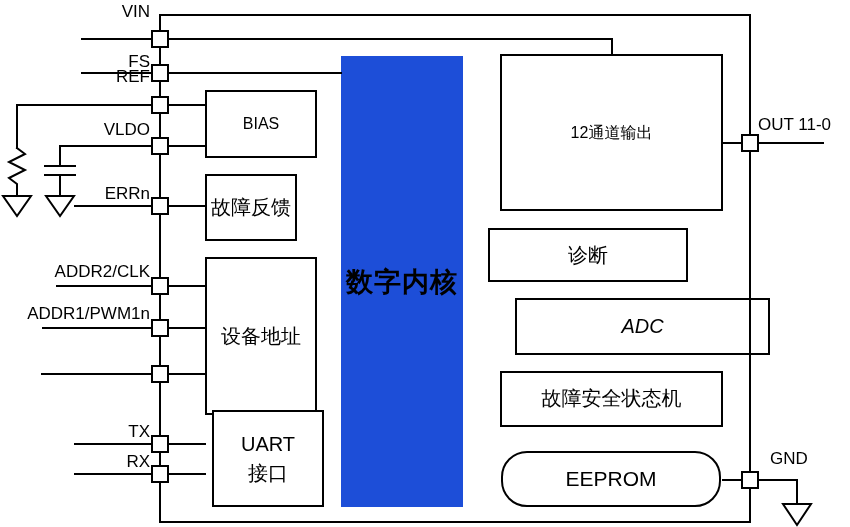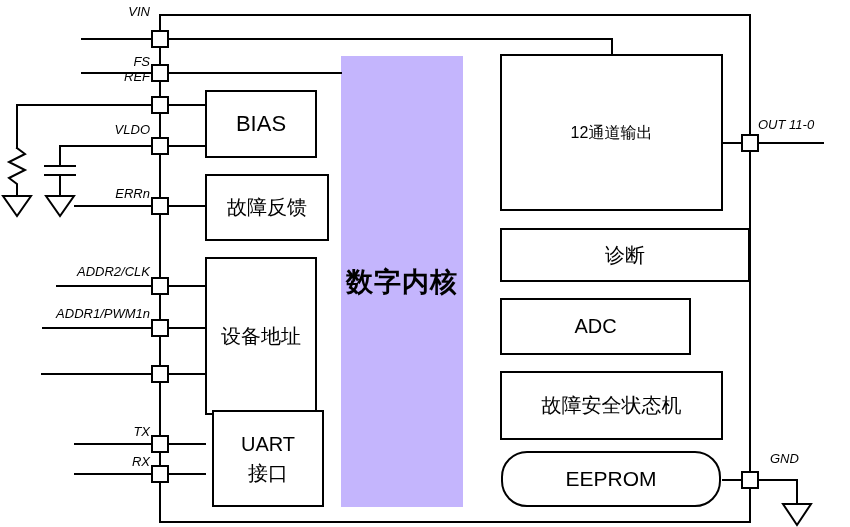--- a/index.html
+++ b/index.html
@@ -7,38 +7,38 @@
     position:relative;width:850px;height:527px;background:#ffffff;
     font-family:"Liberation Sans",sans-serif;color:#000;overflow:hidden;
   }
   
   .block{
     position:absolute;border:2px solid #000;background:#fff;
     display:flex;align-items:center;justify-content:center;
     font-size:20px;text-align:center;box-sizing:border-box;
     white-space:pre-line;line-height:1.45;
   }
-  #blk-bias{left:205px;top:90px;width:112px;height:68px;font-size:22px;}
-  #blk-fault-feedback{left:205px;top:174px;width:124px;height:67px;}
+  #blk-bias{left:205px;top:90px;width:112px;height:68px;font-size:16px;}
+  #blk-fault-feedback{left:205px;top:174px;width:92px;height:67px;}
   #blk-device-address{left:205px;top:257px;width:112px;height:158px;}
   #blk-uart{left:212px;top:410px;width:112px;height:97px;}
   #blk-out12{left:500px;top:54px;width:223px;height:157px;font-size:16px;}
-  #blk-diag{left:500px;top:228px;width:250px;height:54px;}
-  #blk-adc{left:500px;top:298px;width:191px;height:57px;}
-  #blk-failsafe{left:500px;top:371px;width:223px;height:69px;}
+  #blk-diag{left:488px;top:228px;width:200px;height:54px;}
+  #blk-adc{left:515px;top:298px;width:255px;height:57px;font-style:italic;}
+  #blk-failsafe{left:500px;top:371px;width:223px;height:56px;font-family:Liberation Mono, monospace;}
   #blk-eeprom{left:501px;top:451px;width:220px;height:56px;font-size:21px;border-radius:26px;}
   
   #core{
     position:absolute;left:341px;top:56px;width:122px;height:451px;
     display:flex;align-items:center;justify-content:center;
     font-size:27px;font-weight:bold;letter-spacing:1px;
   }
   
   .pin-label{
-    position:absolute;font-size:13px;line-height:20px;white-space:nowrap;font-style:italic;
+    position:absolute;font-size:17px;line-height:20px;white-space:nowrap;
   }
   .pl-left{width:142px;left:8px;text-align:right;}
   #pl-vin{top:2px;}
   #pl-fs{top:52px;}
   #pl-ref{top:67px;}
   #pl-vldo{top:120px;}
   #pl-errn{top:184px;}
   #pl-addr2{top:262px;}
   #pl-addr1p1{top:304px;}
   #pl-addr1p0{top:350px;}
@@ -47,21 +47,21 @@
   #pl-out{left:758px;top:115px;text-align:left;}
   #pl-gnd{left:770px;top:449px;text-align:right;}
   
   #wires{position:absolute;left:0;top:0;width:850px;height:527px;pointer-events:none;}
 </style>
 </head>
 <body>
 
 <div id="stage">
 
-  <div id="core" style="background: #c4b5fd;">
+  <div id="core" style="background: #1d4ed8;">
     <span>数字内核</span>
   </div>
 
   <div class="block" id="blk-bias">
     <span>BIAS</span>
   </div>
   <div class="block" id="blk-fault-feedback">
     <span>故障反馈</span>
   </div>
   <div class="block" id="blk-device-address">

